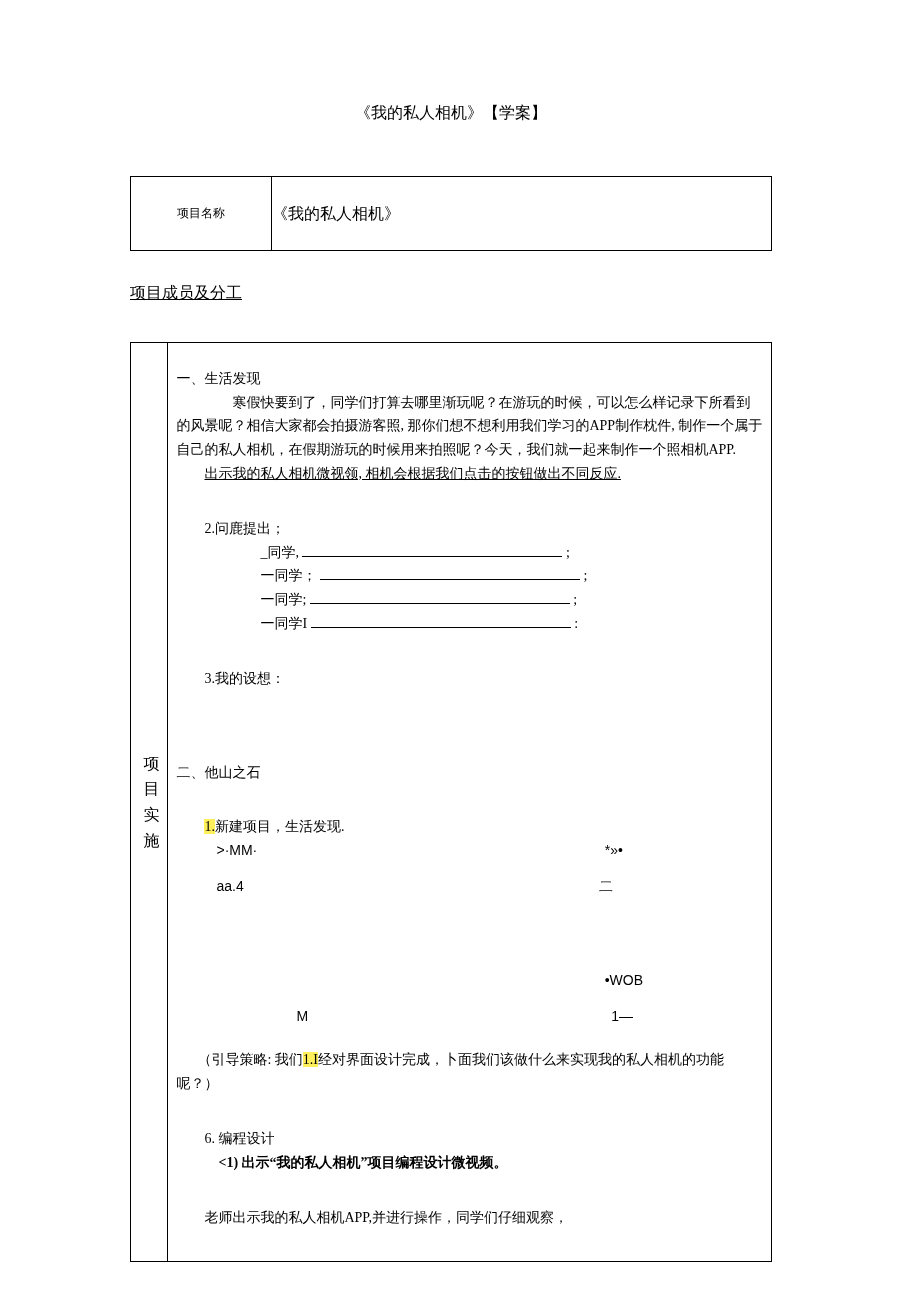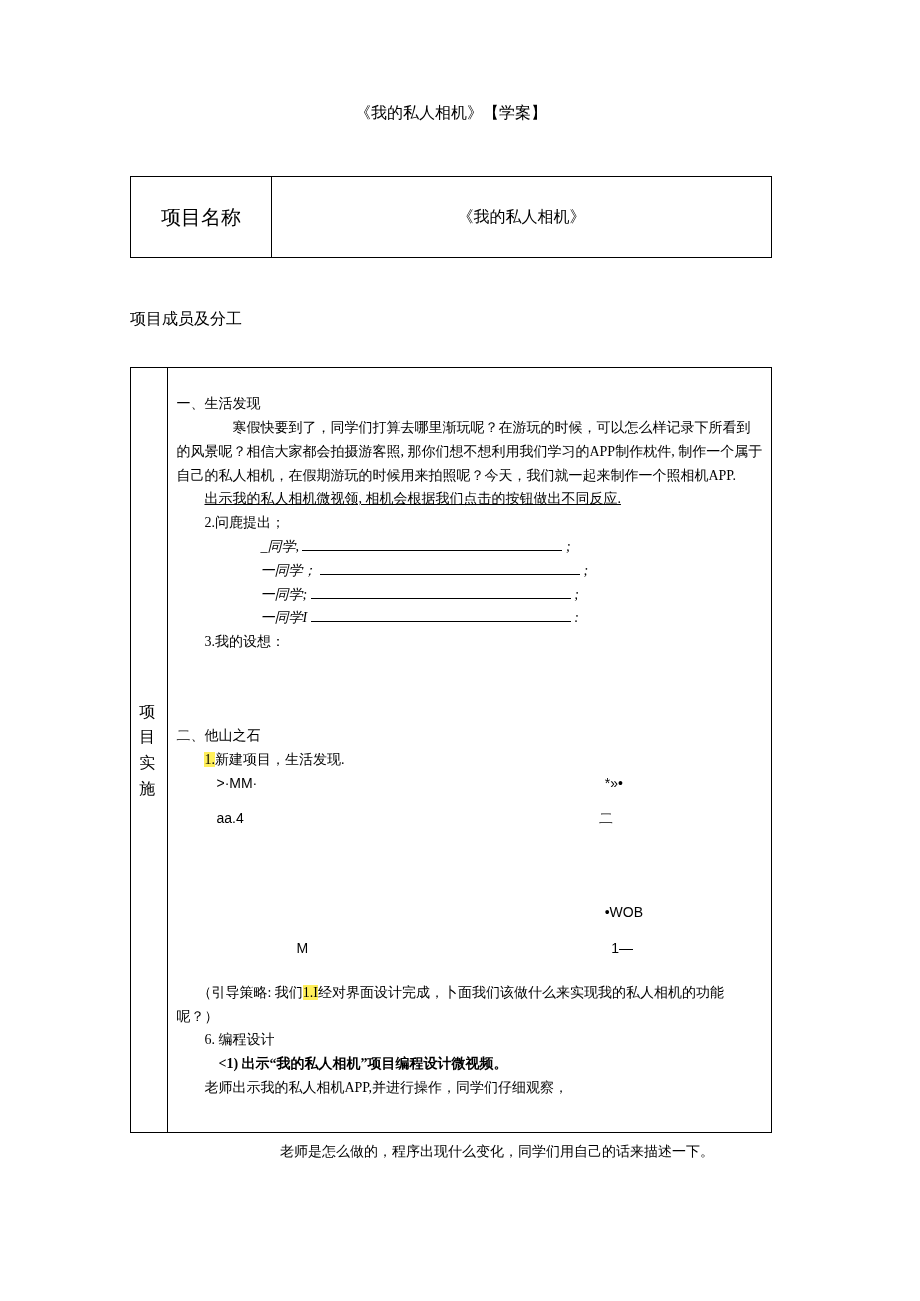--- a/index.html
+++ b/index.html
@@ -28,54 +28,54 @@
   }
   table td {
     border: 1px solid #000;
     padding: 10px 8px;
     vertical-align: top;
   }
   .proj-name-label {
     width: 22%;
     text-align: center;
     vertical-align: middle;
-    font-size: 20px;
+    font-size: 12px;
     padding: 24px 5px;
   }
   .proj-name-val {
-    text-align: center;
     vertical-align: middle;
     font-size: 16px;
     padding: 24px 0;
   }
   .members-heading {
     font-size: 16px;
-    margin: 48px 0 36px 0;
+    margin: 29px 0 36px 0;
+    text-decoration: underline;
   }
   .impl-label {
-    text-align: center;
+    text-align: right;
     vertical-align: middle;
     font-size: 16px;
     padding-left: 4px;
   }
   .impl-body {
     font-size: 14px;
     line-height: 1.7;
     padding: 24px 8px 20px 8px;
   }
   .para-indent {
     text-indent: 2em;
     text-decoration: underline;
   }
   .line-indent {
     padding-left: 6em;
-    font-style: italic;
   }
   .line-indent2 {
     padding-left: 2em;
+    margin-top: 31px;
   }
   .line-indent3 {
     padding-left: 3em;
     font-weight: bold;
   }
   .blank-line {
     display: inline-block;
     border-bottom: 1px solid #000;
     width: 260px;
     vertical-align: baseline;
@@ -186,15 +186,14 @@
 
         <div class="line-indent2">6. 编程设计</div>
         <div class="line-indent3">&lt;1) 出示“我的私人相机”项目编程设计微视频。</div>
         <div class="line-indent2">老师出示我的私人相机APP,并进行操作，同学们仔细观察，</div>
         <div class="spacer-sm"></div>
       </td>
     </tr>
   </tbody>
     </table>
 
-  <div class="trail-note">老师是怎么做的，程序出现什么变化，同学们用自己的话来描述一下。</div>
 
 </div>
 
 </body></html>

